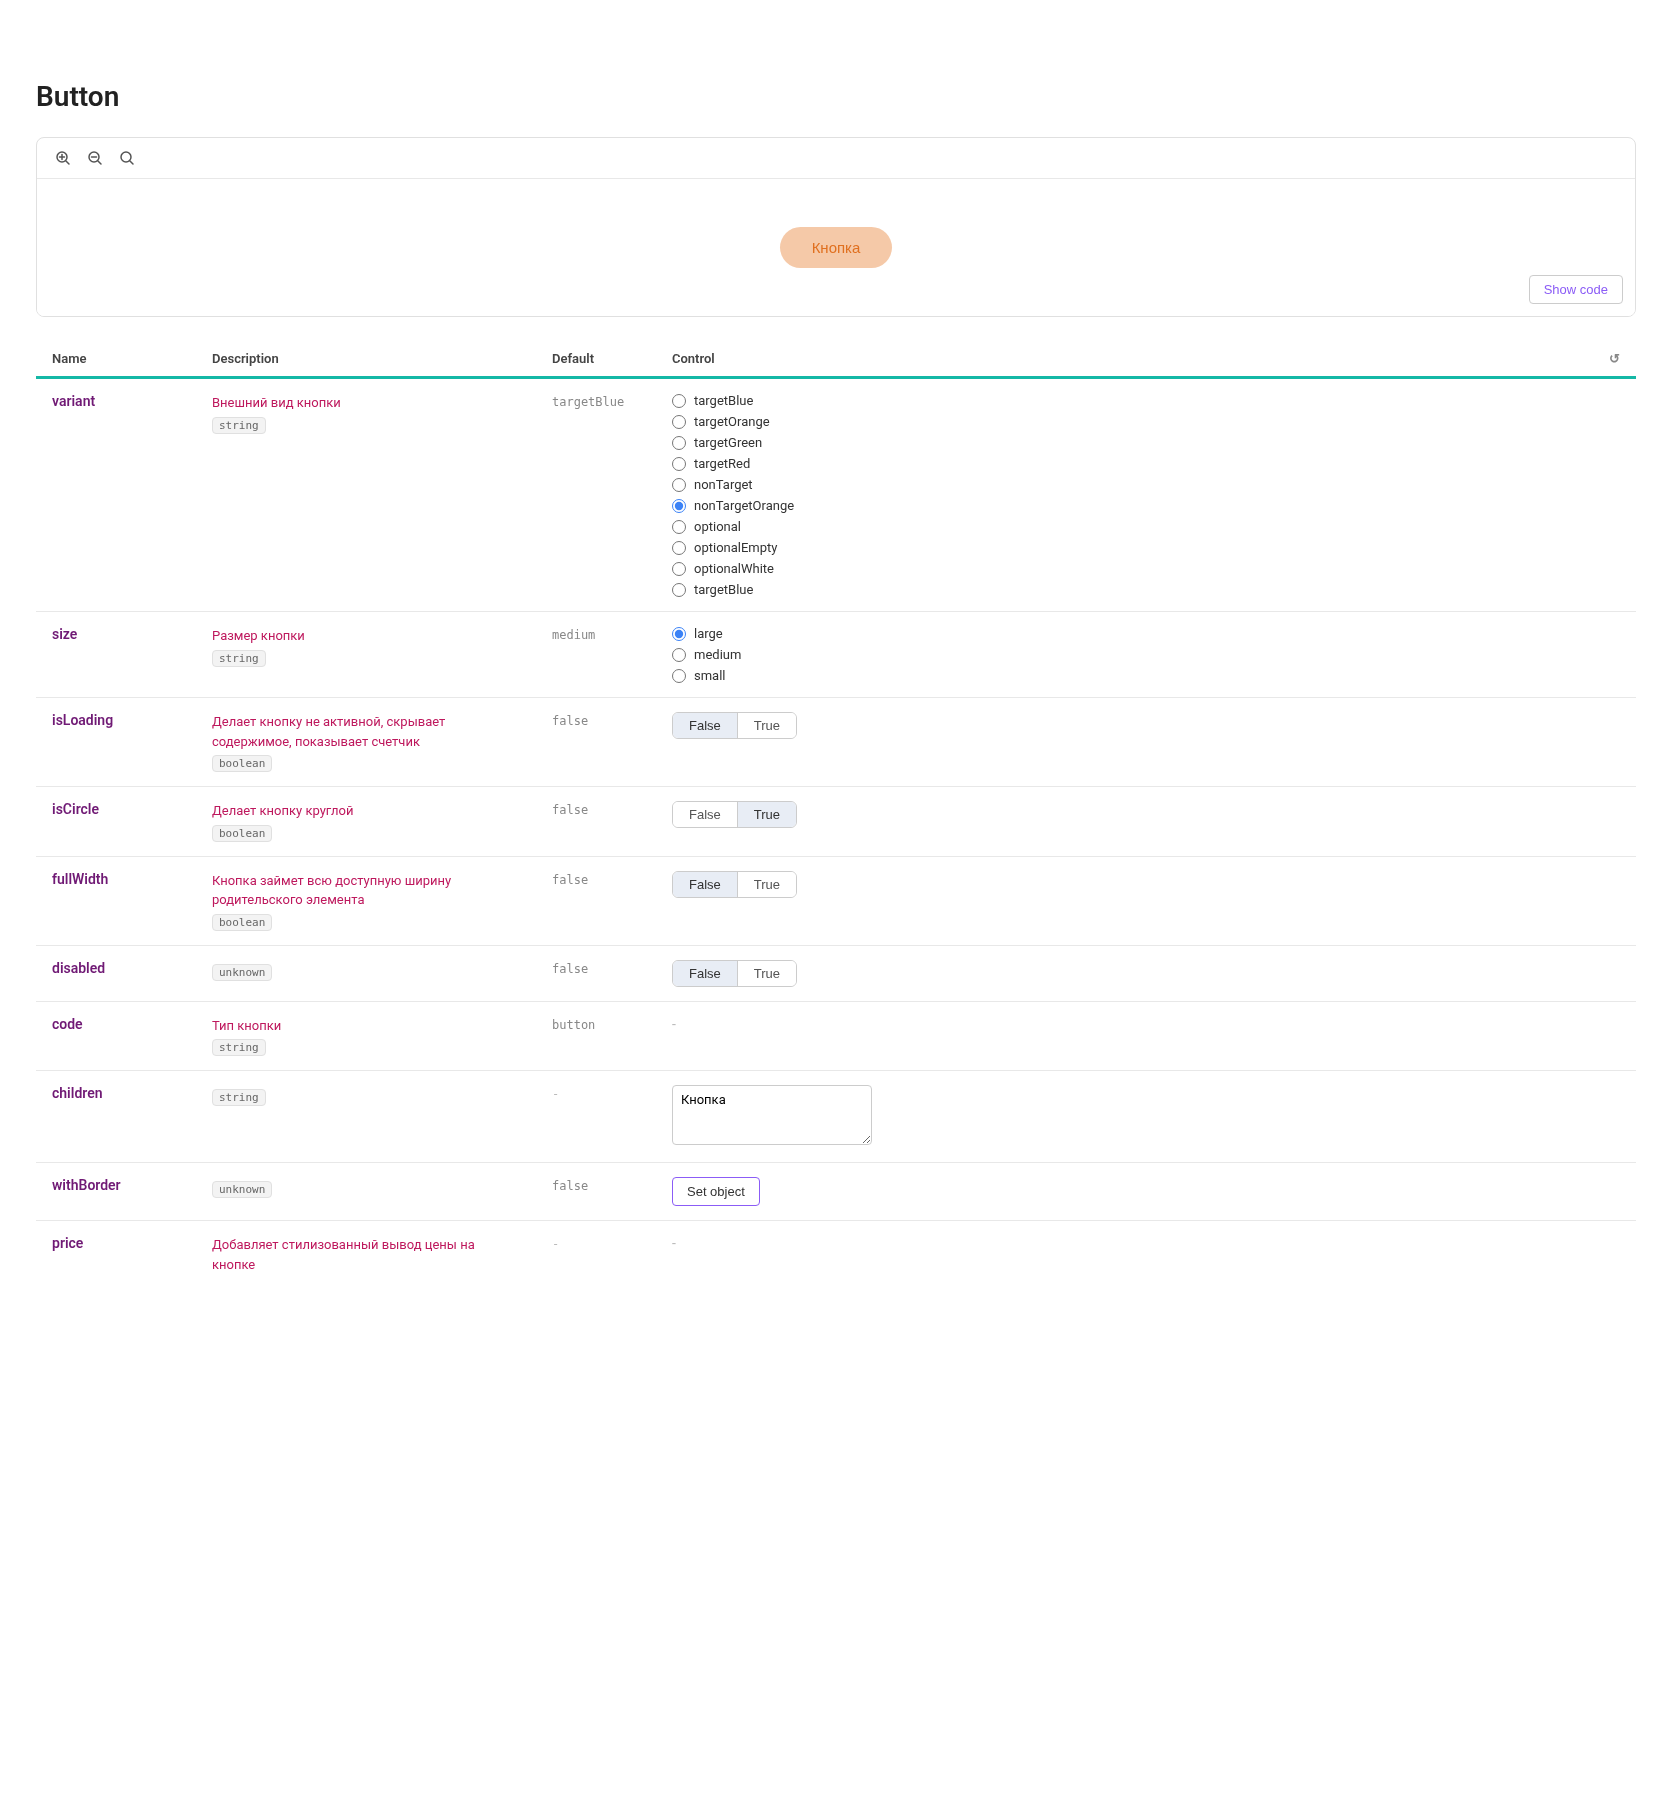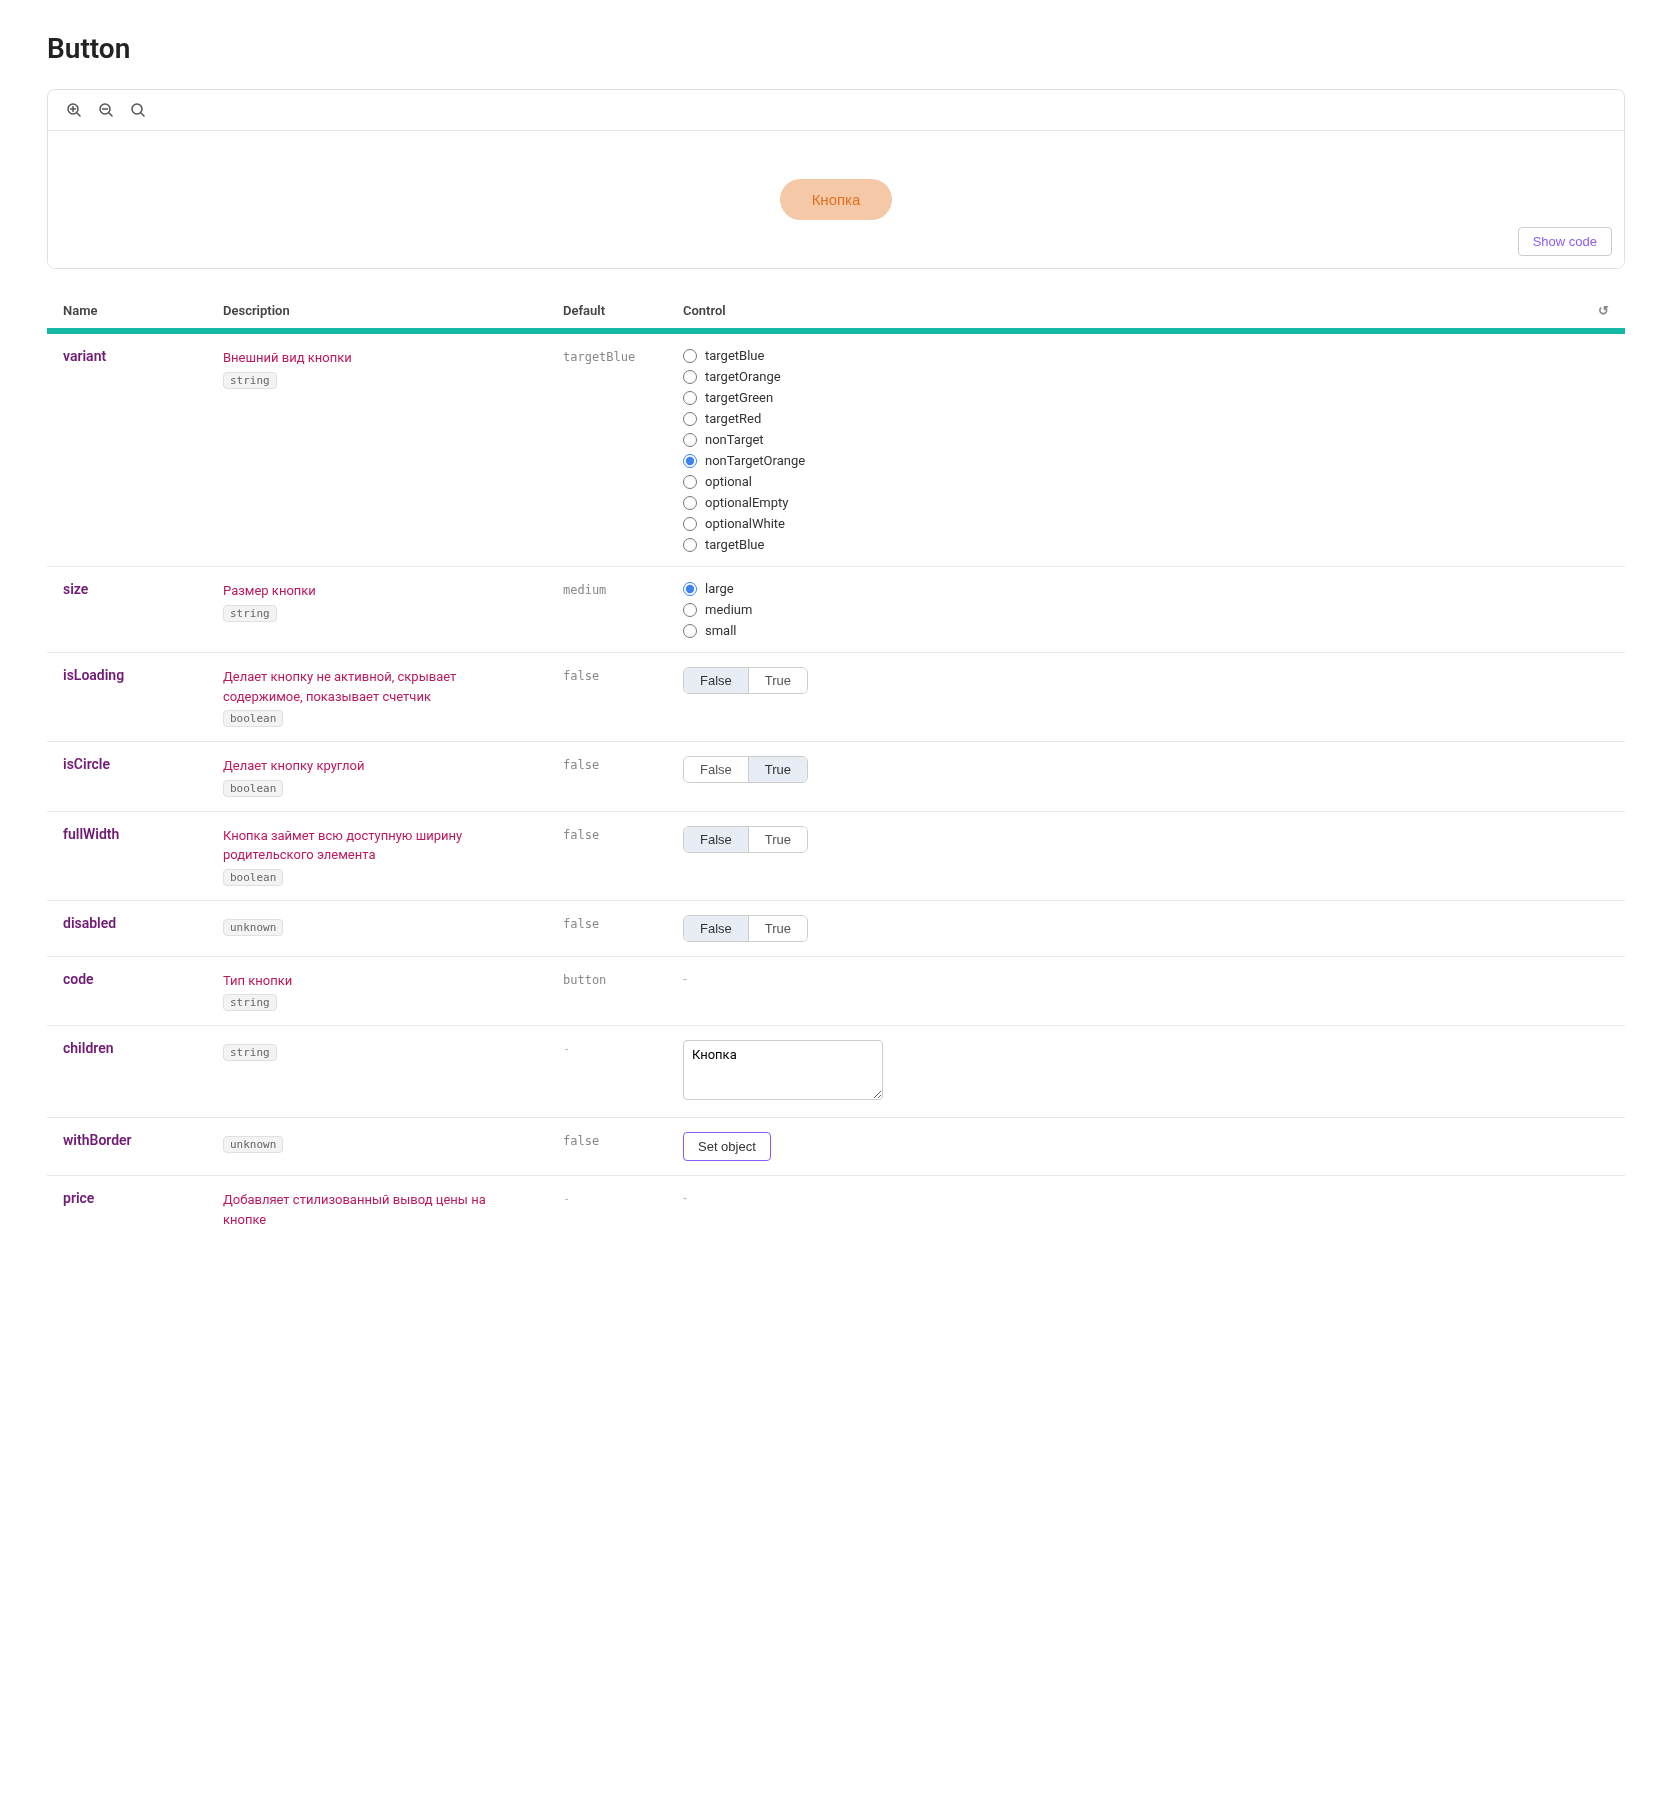--- a/index.html
+++ b/index.html
@@ -3,22 +3,23 @@
   <meta charset="utf-8">
   <style>
     * { box-sizing: border-box; margin: 0; padding: 0; }
     body {
       font-family: -apple-system, BlinkMacSystemFont, 'Segoe UI', Roboto, sans-serif;
       background: #fff;
       color: #333;
       font-size: 14px;
     }
     .page {
-      padding: 32px 47px;
+      padding: 32px 36px;
       max-width: 1672px;
+      margin-top: 48px;
     }
     .page-title {
       font-size: 28px;
       font-weight: 600;
       margin-bottom: 24px;
       color: #222;
     }
     .preview-container {
       border: 1px solid #e0e0e0;
       border-radius: 8px;
@@ -74,21 +75,21 @@
       cursor: pointer;
       color: #8b5cf6;
     }
 
     
     .props-table {
       width: 100%;
       border-collapse: collapse;
     }
     .props-table thead tr {
-      border-bottom: 6px solid #14b8a6;
+      border-bottom: 3px solid #14b8a6;
     }
     .props-table th {
       text-align: left;
       padding: 10px 16px;
       font-weight: 600;
       color: #444;
       font-size: 13px;
     }
     .props-table th.reset-col {
       text-align: right;

